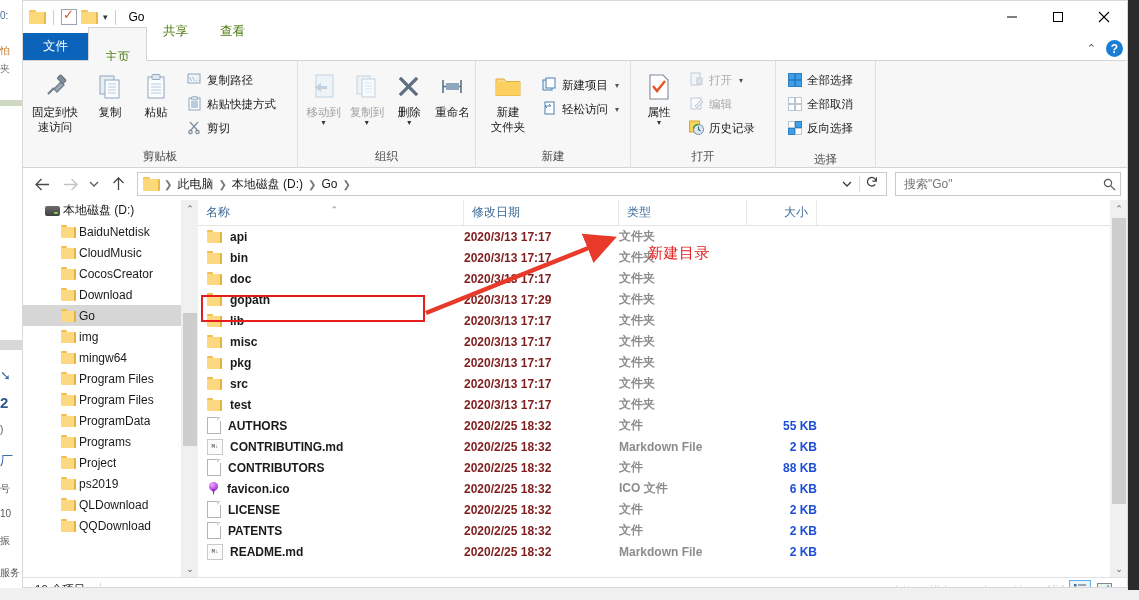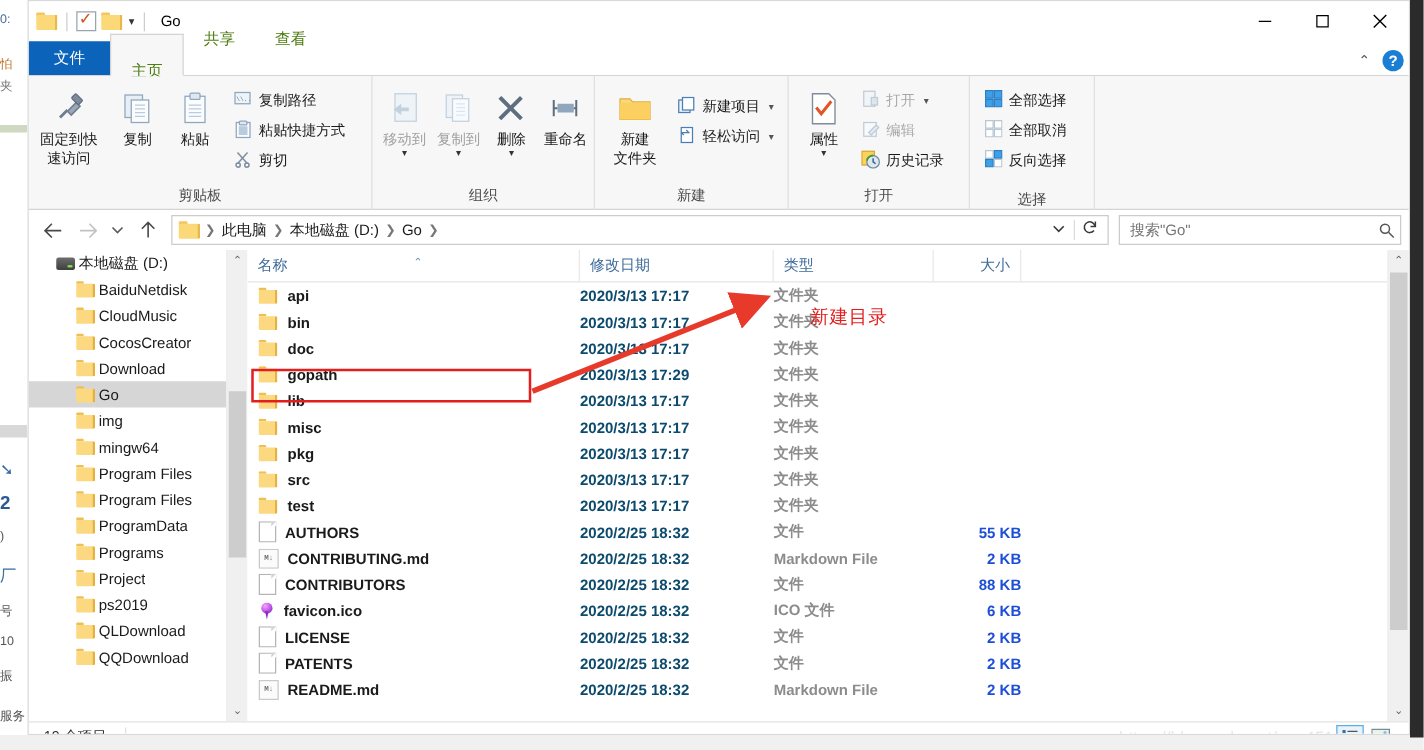--- a/index.html
+++ b/index.html
@@ -371,21 +371,21 @@
     align-items: center;
     font-size: 12px;
     color: #1a1a1a;
     cursor: default;
     font-weight: bold;
   }
   .f-name {
     width: 266px; display:flex; align-items:center; gap: 7px;
     padding-left: 9px; box-sizing:border-box; overflow:hidden;
   }
-  .f-date { width: 155px; color: #0c4a6e; }
+  .f-date { width: 155px; color: #7f1d1d; }
   .f-type { width: 128px; color: #8c8c8c; }
   .f-size { width: 70px; text-align: right; padding-right: 8px; color: #1d4ed8; }
 
   .ico-folder {
     width: 16px; height: 13px; position: relative; flex-shrink:0;
   }
   .ico-folder::before {
     content:""; position:absolute; left:0; top:0;
     width:6px; height:2px; background:#f0bf52; border-radius:1px 1px 0 0;
   }

